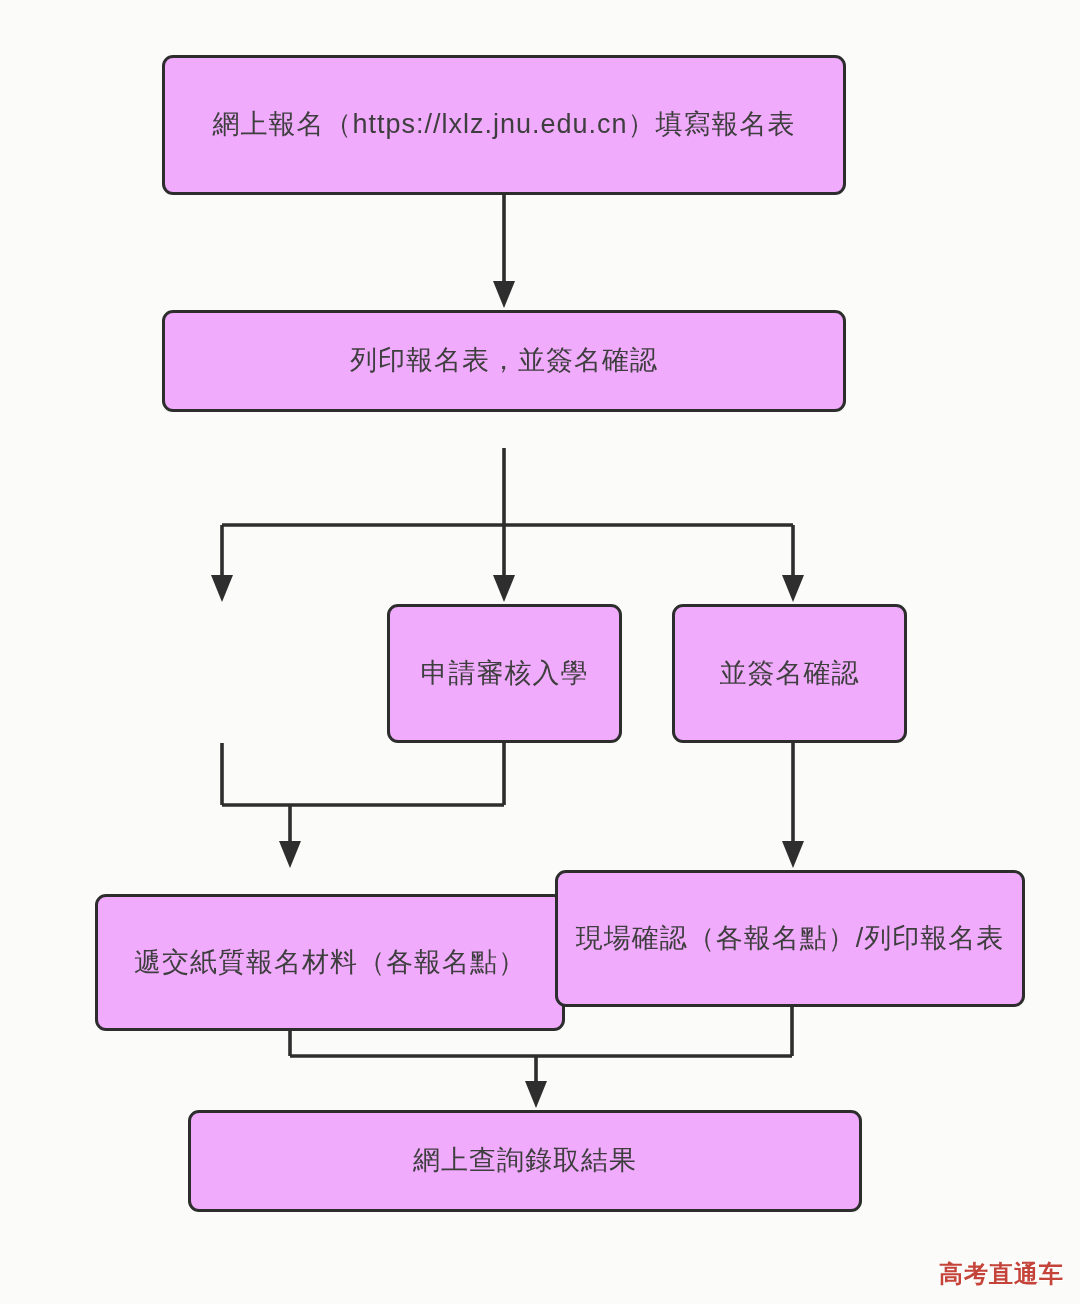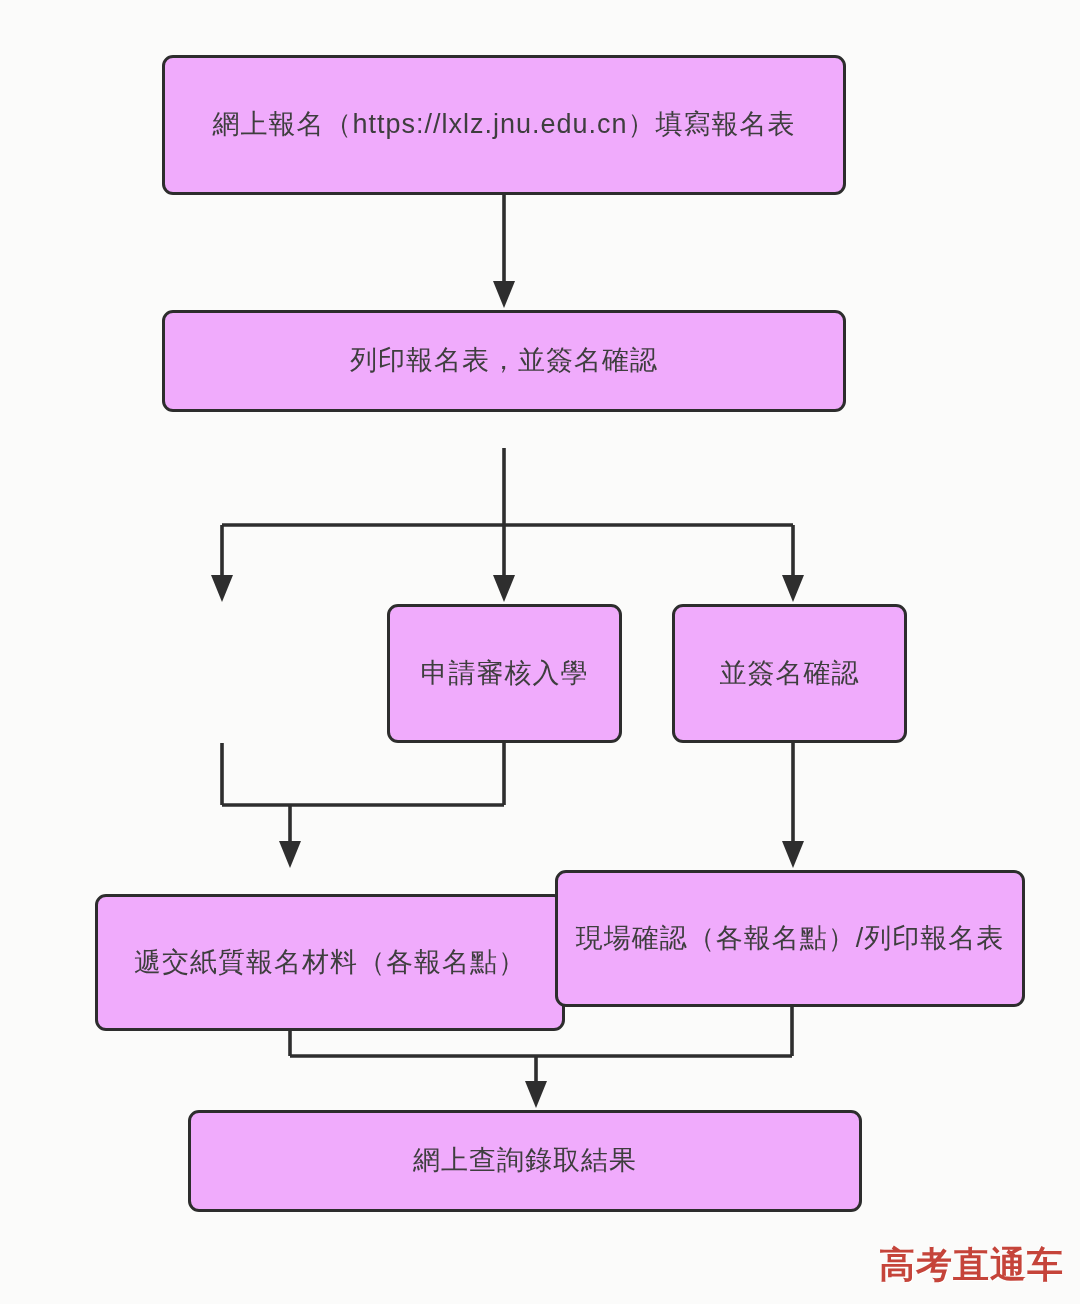--- a/index.html
+++ b/index.html
@@ -53,21 +53,21 @@
   .node-branch1 { left: 101px; top:  604px; width: 243px; height: 139px; }
   .node-branch2 { left: 387px; top:  604px; width: 235px; height: 139px; }
   .node-branch3 { left: 672px; top:  604px; width: 235px; height: 139px; }
   .node-step4a  { left:  55px; top:  894px; width: 470px; height: 137px; margin-left: 40px; }
   .node-step4b  { left: 555px; top:  870px; width: 470px; height: 137px; }
   .node-step5   { left: 188px; top: 1110px; width: 674px; height: 102px; }
   .watermark {
     position: absolute;
     right: 16px;
     bottom: 14px;
-    font-size: 36px;
+    font-size: 24px;
     font-weight: bold;
     letter-spacing: 1px;
     color: #c5443a;
     text-shadow: 1px 1px 0 rgba(255,255,255,0.85);
   }
 </style>
 </head>
 <body>
 
 <div class="canvas">

